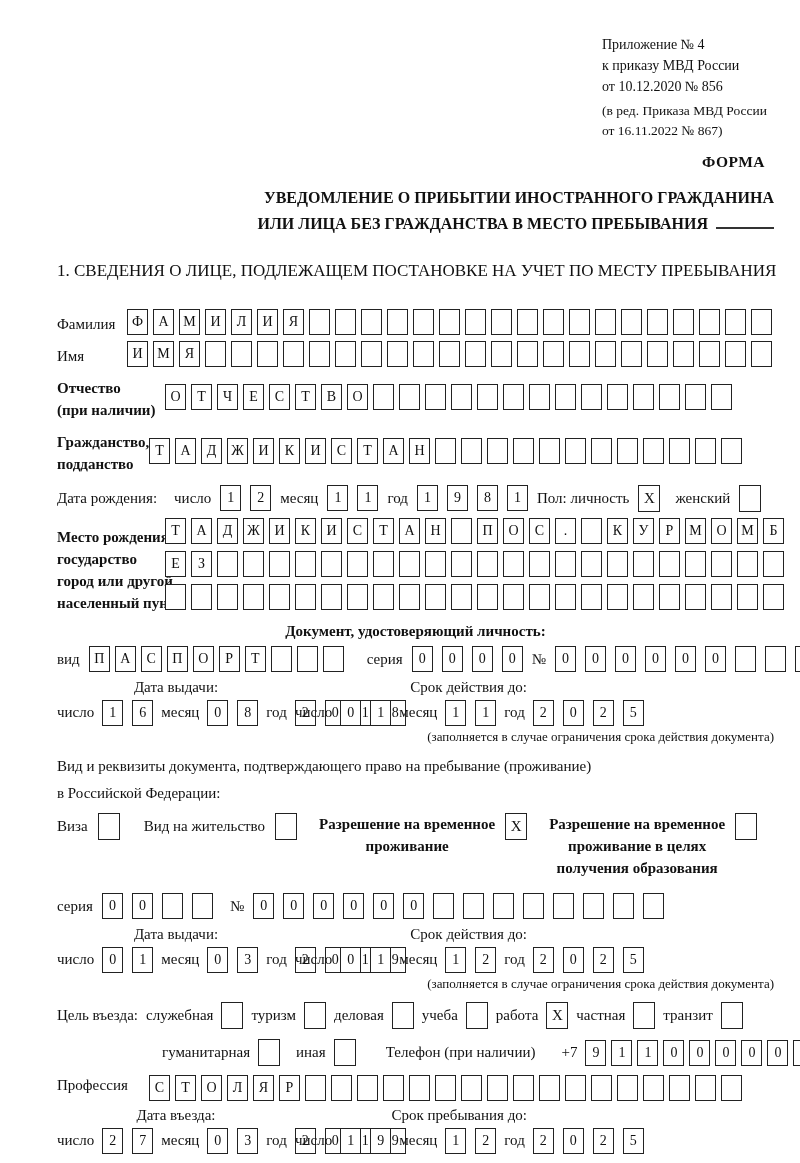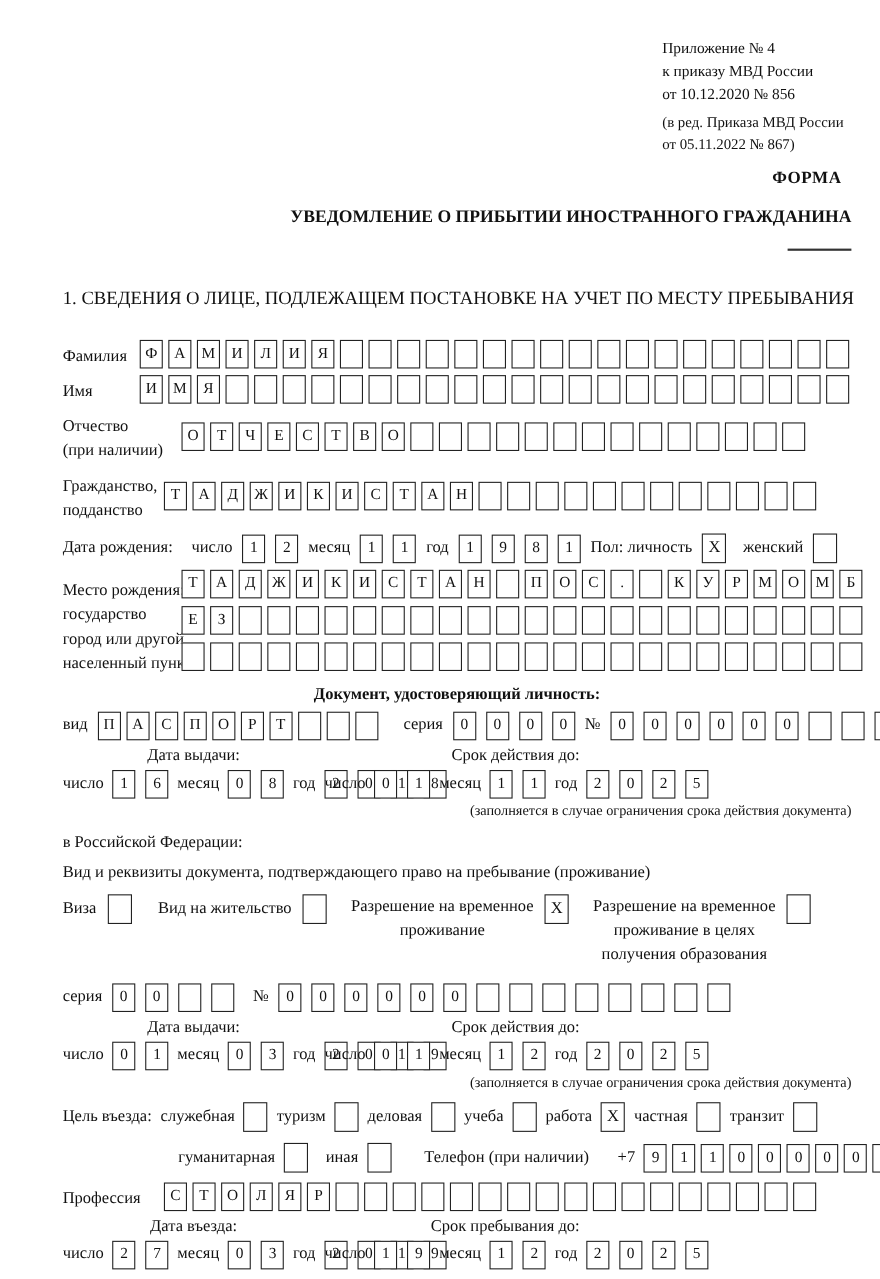--- a/index.html
+++ b/index.html
@@ -17,21 +17,21 @@
   .hdr-line.small { font-size: 13.5px; line-height: 20px; }
   .hdr-gap { height: 4px; }
   .forma { text-align: right; font-weight: bold; font-size: 15.5px; margin: 12px 9px 0 0; letter-spacing: .5px; }
 
   .title { text-align: right; font-weight: bold; font-size: 16px; line-height: 26px; margin-top: 14px; }
   .uline { display: inline-block; width: 58px; border-bottom: 2px solid #333; height: 14px; margin-left: 8px; }
   .s1head { font-weight: normal; font-size: 17px; margin-top: 24px; margin-bottom: 28px; white-space: nowrap; }
 
   
   .frow { display: flex; align-items: center; margin-bottom: 6px; }
-  .frow.mid { align-items: flex-end; }
+  .frow.mid { align-items: flex-start; }
   .flabel { flex: none; padding-top: 4px; line-height: 21px; }
   .w70  { width: 70px; }
   .w108 { width: 108px; }
   .w92  { width: 92px; }
   .ilabel { white-space: nowrap; line-height: 27px; }
 
   .cells { display: flex; gap: 5px; flex: none; }
   .cell {
     flex: none; width: 21px; height: 26px;
     border: 1.5px solid #222; background: #fff;
@@ -63,40 +63,40 @@
   
   .visarow { display: flex; align-items: flex-start; margin-top: 6px; gap: 10px; }
   .visarow .opt { display: flex; align-items: flex-start; gap: 10px; justify-content: flex-end; }
   .visarow .optlabel { text-align: center; line-height: 22px; }
   .visarow .cbox { margin-top: 0; }
 
   .purprow { display: flex; align-items: center; gap: 8px; margin-top: 10px; flex-wrap: nowrap; }
   .purprow .ilabel { line-height: 27px; }
   .indent105 { margin-left: 105px; }
 
-  .lblline { line-height: 22px; white-space: nowrap; }
+  .lblline { line-height: 22px; white-space: nowrap; font-weight: bold; }
 </style>
 </head>
 <body>
 
 <div class="page">
 
   <div class="hdr">
     <div class="hdr-line">Приложение № 4</div>
     <div class="hdr-line">к приказу МВД России</div>
     <div class="hdr-line">от 10.12.2020 № 856</div>
     <div class="hdr-gap"></div>
     <div class="hdr-line small">(в ред. Приказа МВД России</div>
-    <div class="hdr-line small">от 05.11.2022 № 867)</div>
+    <div class="hdr-line small">от 16.11.2022 № 867)</div>
   </div>
   <div class="forma">ФОРМА</div>
 
   <div class="title">
     <div>УВЕДОМЛЕНИЕ О ПРИБЫТИИ ИНОСТРАННОГО ГРАЖДАНИНА</div>
-    <div><span class="uline"></span></div>
+    <div><span>ИЛИ ЛИЦА БЕЗ ГРАЖДАНСТВА В МЕСТО ПРЕБЫВАНИЯ</span><span class="uline"></span></div>
   </div>
 
   <div class="s1head">1. СВЕДЕНИЯ О ЛИЦЕ, ПОДЛЕЖАЩЕМ ПОСТАНОВКЕ НА УЧЕТ ПО МЕСТУ ПРЕБЫВАНИЯ</div>
 
   <div class="frow">
     <div class="flabel w70">Фамилия</div>
     <div class="cells">
         <span class="cell">Ф</span>
         <span class="cell">А</span>
         <span class="cell">М</span>
@@ -409,22 +409,22 @@
       <span class="cells dg">
           <span class="cell">2</span>
           <span class="cell">0</span>
           <span class="cell">2</span>
           <span class="cell">5</span>
         </span>
     </div>
   </div>
   <div class="note">(заполняется в случае ограничения срока действия документа)</div>
 
+  <div class="intro">Вид и реквизиты документа, подтверждающего право на пребывание (проживание)</div>
   <div class="intro">в Российской Федерации:</div>
-  <div class="intro">Вид и реквизиты документа, подтверждающего право на пребывание (проживание)</div>
 
   <div class="visarow">
     <div class="opt">
       <span class="ilabel">Виза</span>
       <span class="cbox"></span>
     </div>
     <div class="opt" style="margin-left:14px;">
       <span class="ilabel">Вид на жительство</span>
       <span class="cbox"></span>
     </div>

